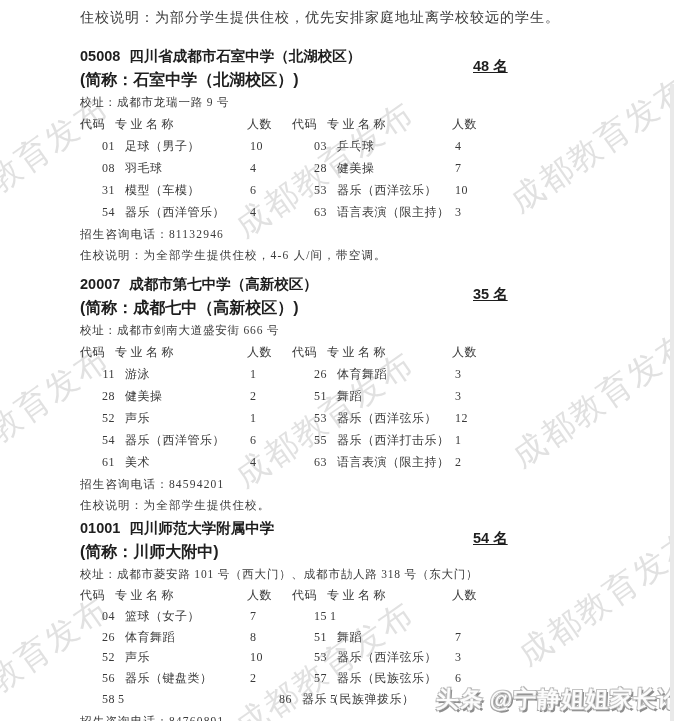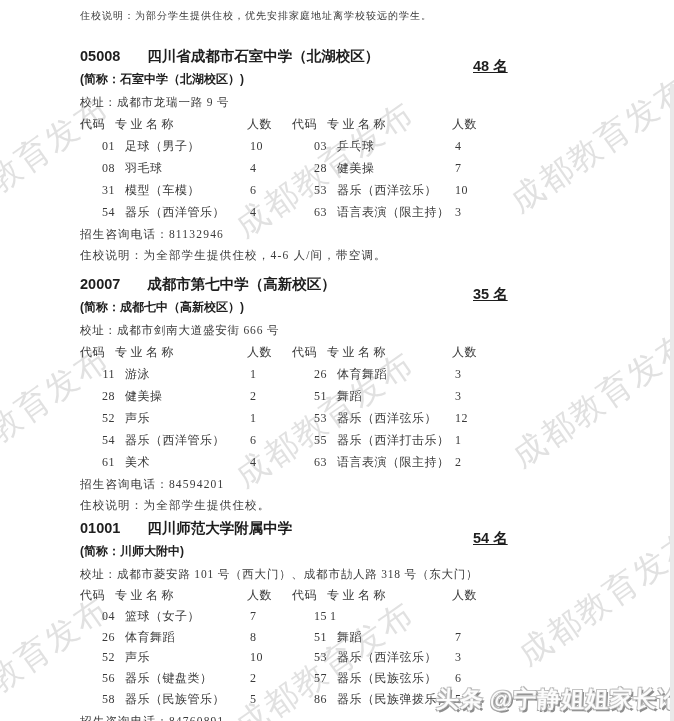--- a/index.html
+++ b/index.html
@@ -19,38 +19,38 @@
     letter-spacing:2px;
     color:rgba(80,80,80,0.17);
     white-space:nowrap;
     transform:translate(-50%,-50%) rotate(-35deg);
     pointer-events:none;
     z-index:1;
   }
   .content-layer { position:absolute; inset:0; z-index:2; }
   .top-note {
     position:absolute; left:80px; top:9px;
-    font-size:10px; letter-spacing:1px; color:#3a3a3a;
+    font-size:14px; letter-spacing:1px; color:#3a3a3a;
   }
   .school { position:absolute; left:80px; width:515px; }
   .school.s1 { top:44px; }
   .school.s2 { top:272px; }
   .school.s3 { top:516px; }
   .title-row {
     position:relative; height:24px; line-height:24px;
     font-family:"Liberation Sans","DejaVu Sans",sans-serif;
     font-weight:700; font-size:14.5px; color:#1e1e1e;
     white-space:nowrap;
   }
-  .s-name { margin-left:27px;text-align:center; }
+  .s-name { margin-left:9px;text-align:center; }
   .s-quota { position:absolute; left:393px; top:10px;text-decoration:underline; }
   .alias {
     height:23px; line-height:23px;
     font-family:"Liberation Sans","DejaVu Sans",sans-serif;
-    font-weight:700; font-size:12px; color:#1e1e1e;
+    font-weight:700; font-size:16px; color:#1e1e1e;
     white-space:nowrap;
   }
   .addr {
     height:22px; line-height:22px;
     font-size:11.5px; letter-spacing:0.8px; color:#3a3a3a;
     white-space:nowrap;
   }
   .trow {
     display:grid;
     grid-template-columns:35px 132px 45px 35px 125px 50px;
@@ -259,21 +259,20 @@
       <div class="trow">
         <span class="td-code">56</span>
         <span class="td-major">器乐（键盘类）</span>
         <span class="td-count">2</span>
         <span class="td-code">57</span>
         <span class="td-major">器乐（民族弦乐）</span>
         <span class="td-count">6</span>
       </div>
       <div class="trow">
         <span class="td-code">58</span>
-        <span class="td-major">器乐（民族管乐）</span>
         <span class="td-count">5</span>
         <span class="td-code">86</span>
         <span class="td-major">器乐（民族弹拨乐）</span>
         <span class="td-count">5</span>
       </div>
     </div>
     <div class="phone">招生咨询电话：84760891</div>
   </div>
 
   <div class="toutiao">

